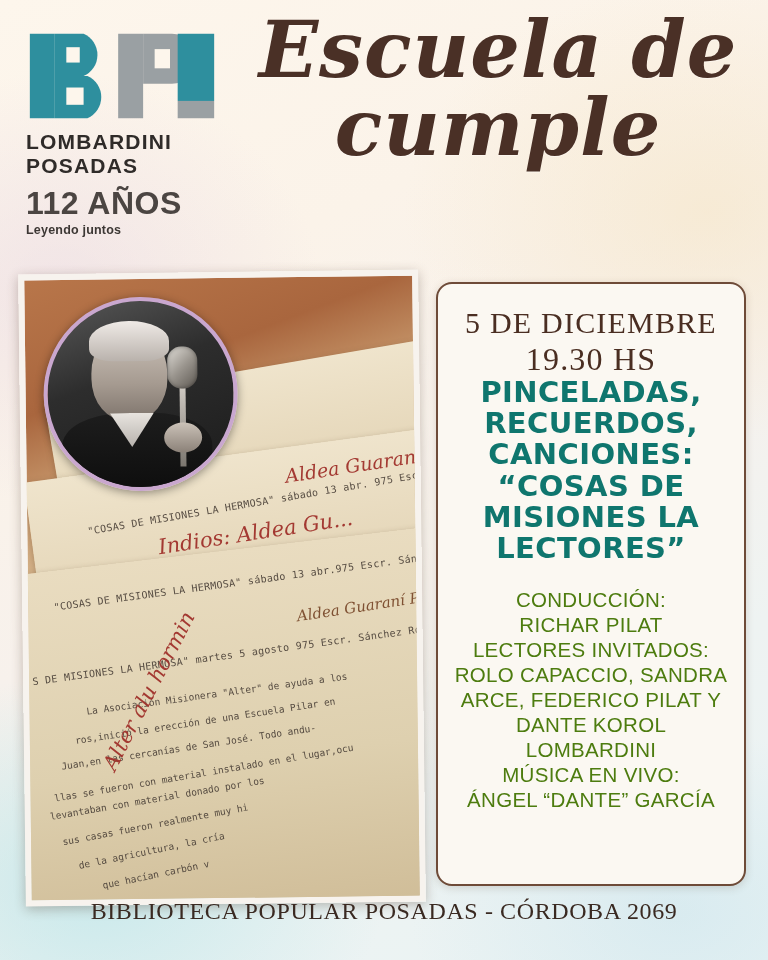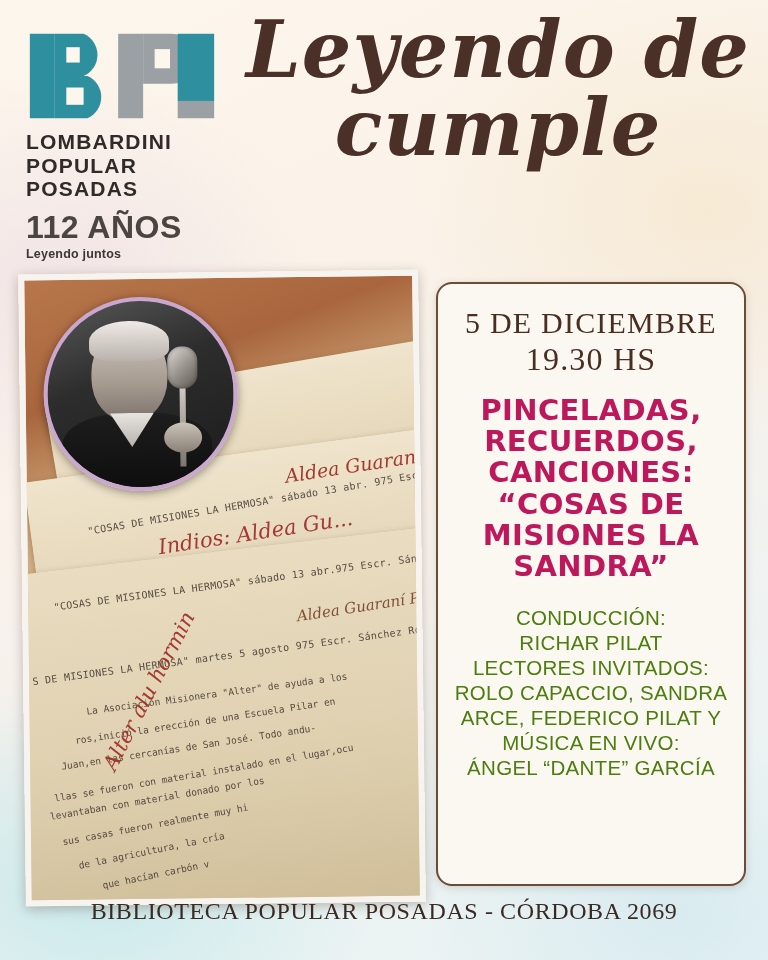--- a/index.html
+++ b/index.html
@@ -250,27 +250,26 @@
   }
   .time-line {
     font-family: "Liberation Serif", serif;
     font-size: 32px;
     letter-spacing: 1.2px;
     line-height: 1.1;
     margin-top: 2px;
     color: #4a2e22;
   }
   .event-title {
-    margin-top: 18px;
     font-family: "DejaVu Sans", sans-serif;
     font-weight: bold;
     font-size: 29px;
     line-height: 1.08;
     letter-spacing: 0.4px;
-    color: #be185d;
+    color: #0f766e;
   }
   .event-title span { display: block; }
   .credits {
     margin-top: 22px;
     font-family: Liberation Sans, sans-serif;
     font-size: 20.5px;
     line-height: 1.22;
     letter-spacing: 0.3px;
     color: #4d7c0f;
   }
@@ -304,29 +303,28 @@
         <rect x="42" y="20" width="14" height="16" fill="#fdf6ec"></rect>
         <rect x="42" y="62" width="18" height="18" fill="#fdf6ec"></rect>
         <rect x="96" y="6" width="26" height="88" fill="#9aa0a3"></rect>
         <path d="M122 6 h30 a26 26 0 0 1 0 52 h-30 z" fill="#9aa0a3"></path>
         <rect x="134" y="22" width="16" height="20" fill="#fdf6ec"></rect>
         <rect x="158" y="6" width="38" height="70" fill="#2e8f9e"></rect>
         <rect x="158" y="76" width="38" height="18" fill="#9aa0a3"></rect>
       </svg>
       <div class="logo-name">
         <div>LOMBARDINI</div>
-        <div>POPULAR</div>
         <div>POSADAS</div>
       </div>
       <div class="logo-years">112 AÑOS</div>
       <div class="logo-tagline">Leyendo juntos</div>
     </div>
 
     <div class="headline">
-      <span class="l1">Leyendo de</span>
+      <span class="l1">Escuela de</span>
       <span class="l2">cumple</span>
     </div>
   </div>
 
   <div class="photo-panel">
     <div class="paper-sheet sheet-a"></div>
     <div class="paper-sheet sheet-b"></div>
     <div class="paper-sheet sheet-c"></div>
 
     <div class="typed t1">"COSAS DE MISIONES LA HERMOSA" sábado 13 abr. 975 Escr. Sánchez</div>
@@ -360,28 +358,29 @@
   <div class="info-card">
     <div class="date-line">5 DE DICIEMBRE</div>
     <div class="time-line">19.30 HS</div>
 
     <div class="event-title">
       <span>PINCELADAS,</span>
       <span>RECUERDOS,</span>
       <span>CANCIONES:</span>
       <span>“COSAS DE</span>
       <span>MISIONES LA</span>
-      <span>SANDRA”</span>
+      <span>LECTORES”</span>
     </div>
 
     <div class="credits">
       <span>CONDUCCIÓN:</span>
       <span>RICHAR PILAT</span>
       <span>LECTORES INVITADOS:</span>
       <span>ROLO CAPACCIO, SANDRA</span>
       <span>ARCE, FEDERICO PILAT Y</span>
+      <span>DANTE KOROL LOMBARDINI</span>
       <span>MÚSICA EN VIVO:</span>
       <span>ÁNGEL “DANTE” GARCÍA</span>
     </div>
   </div>
 
   <div class="footer">BIBLIOTECA POPULAR POSADAS - CÓRDOBA 2069</div>
 </div>
 
 </body></html>

